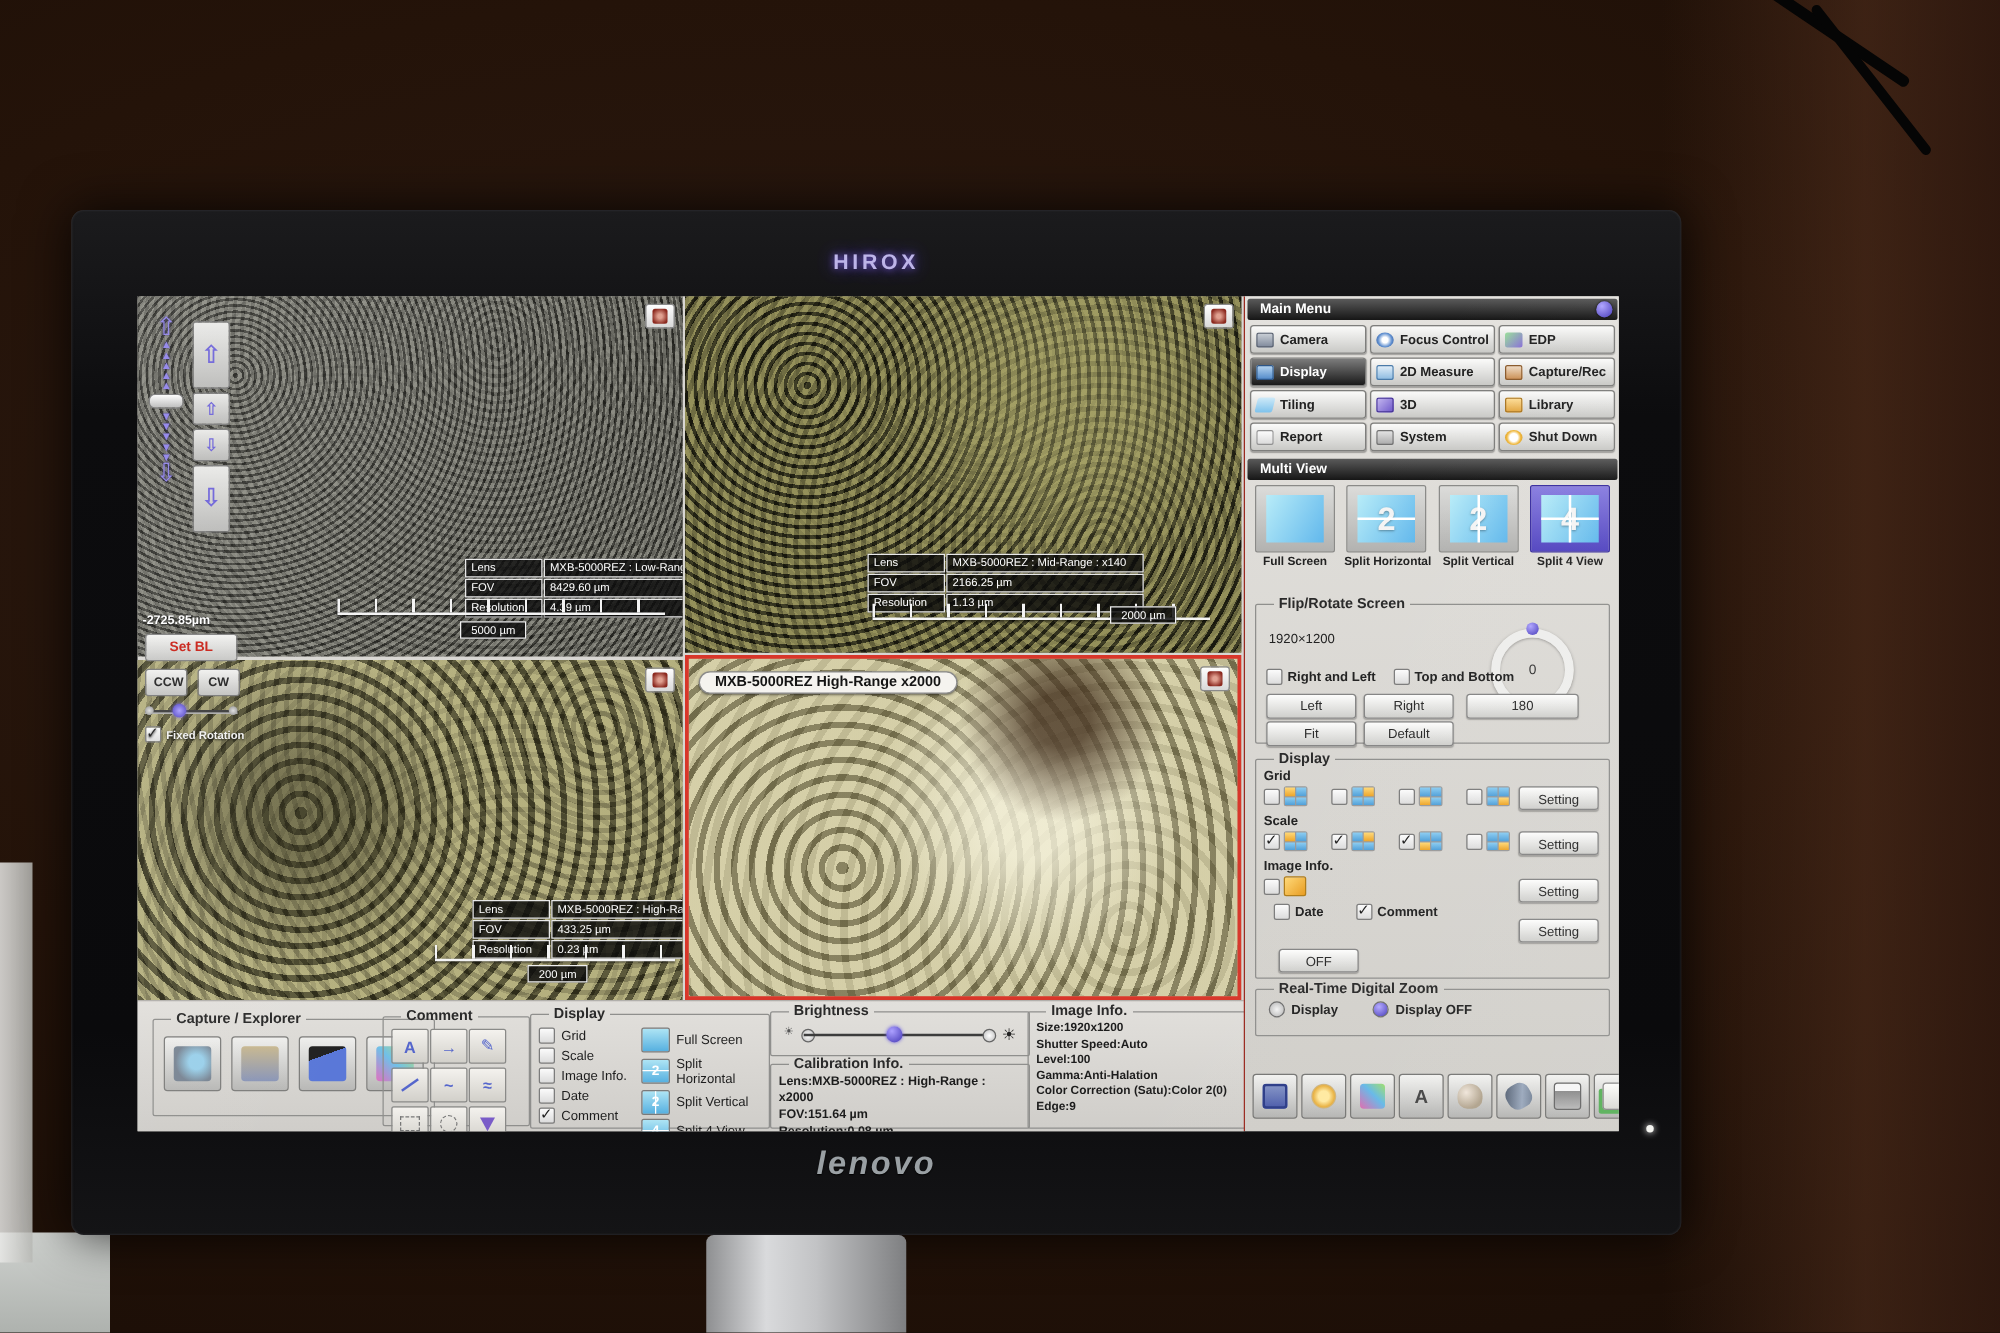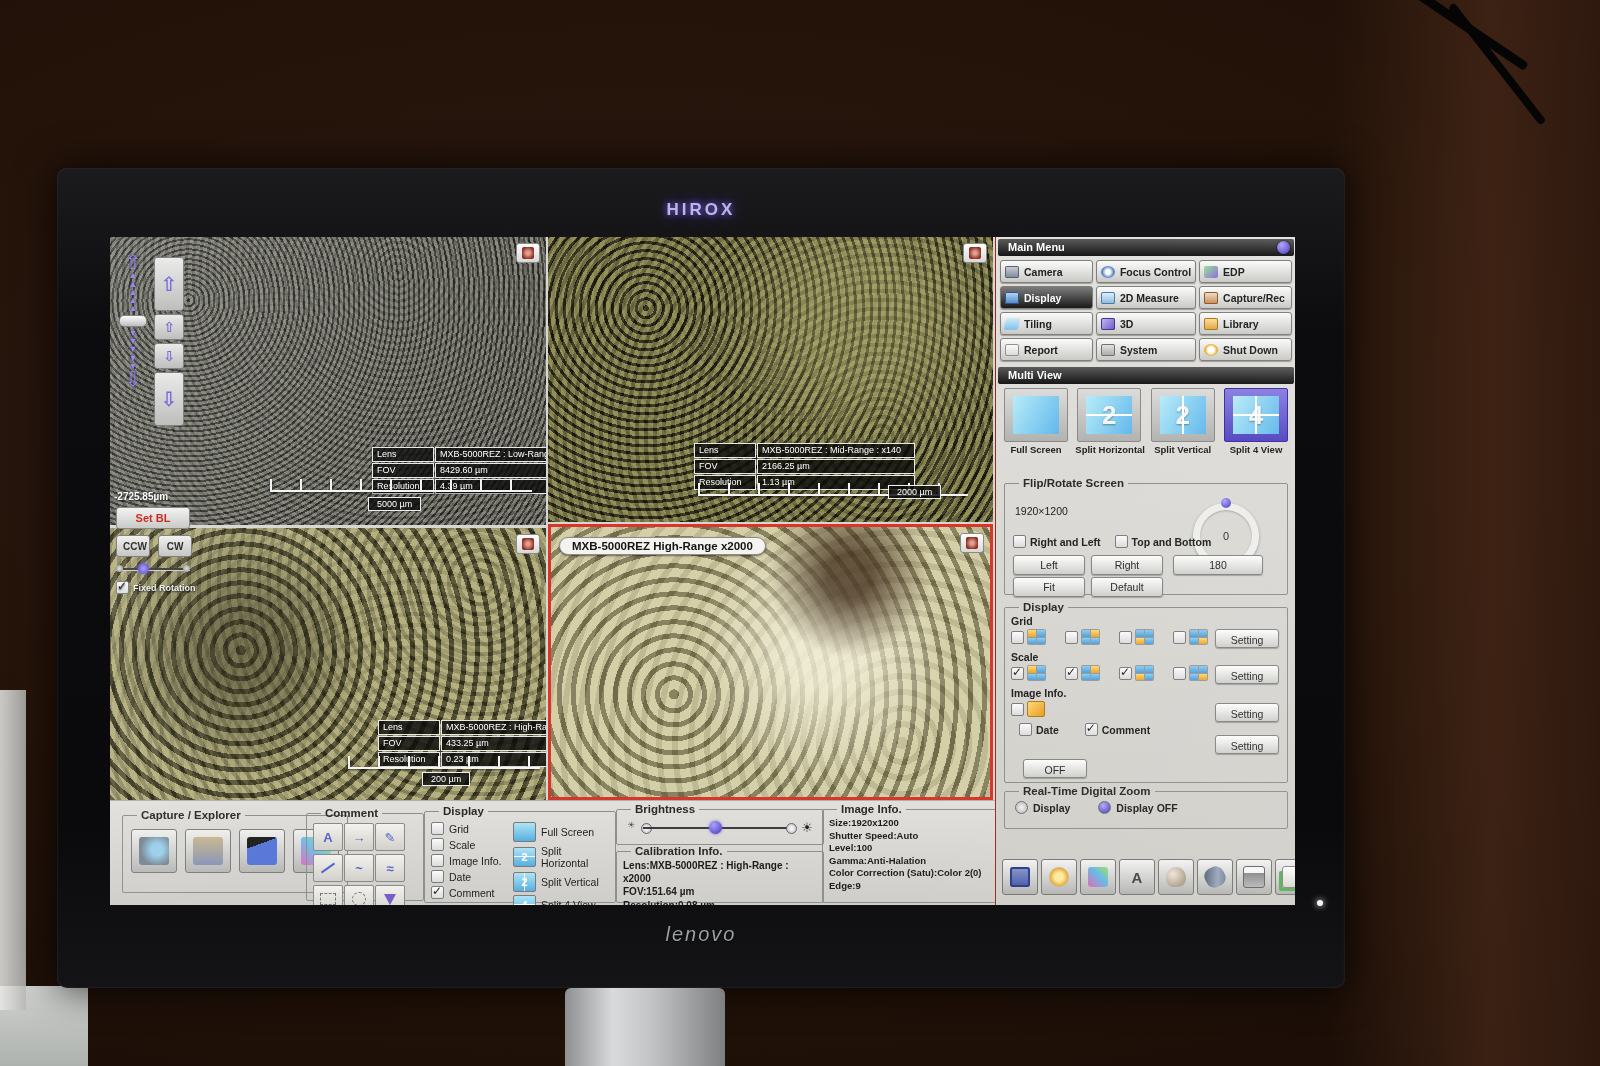--- a/index.html
+++ b/index.html
@@ -15,21 +15,21 @@
   .side-strip{position:absolute;left:0;top:690px;width:26px;height:320px;background:linear-gradient(90deg,#e8e8e6,#b9bab6);opacity:.85;}
 
   
   .monitor{position:absolute;left:57px;top:168px;width:1288px;height:820px;background:
     linear-gradient(#1b1b1d,#0c0c0e 20%,#0a0a0c 80%,#141416);border-radius:10px;
     box-shadow:0 0 40px rgba(0,0,0,.8), inset 0 0 2px #3c3c40;}
   .bezel-logo{position:absolute;top:32px;left:50%;transform:translateX(-50%);
     color:#cfc6ff;font-weight:bold;font-size:17px;letter-spacing:3px;
     text-shadow:0 0 6px #7a5fe0,0 0 14px #5a3fd0;opacity:.9;}
   .brand{position:absolute;bottom:42px;left:50%;transform:translateX(-50%);
-    color:#9aa0a4;font-weight:normal;font-style:italic;font-size:20px;letter-spacing:2px;
+    color:#9aa0a4;font-weight:bold;font-style:italic;font-size:26px;letter-spacing:2px;
     text-shadow:0 1px 1px #000;}
   .power-led{position:absolute;right:22px;bottom:82px;width:6px;height:6px;border-radius:50%;
     background:#f4f4f0;box-shadow:0 0 6px #fff;}
   .stand{position:absolute;left:565px;top:988px;width:160px;height:78px;
     background:linear-gradient(90deg,#8e8f91,#d9dadc 30%,#c2c3c5 55%,#7e7f81);border-radius:6px 6px 0 0;}
 
   
   .screen{position:absolute;left:53px;top:69px;width:1185px;height:668px;background:#d8d6d2;overflow:hidden;}
   .glare{position:absolute;inset:0;pointer-events:none;
     background:linear-gradient(115deg,rgba(255,255,255,.10) 0%,rgba(255,255,255,0) 30%,rgba(255,255,255,0) 70%,rgba(255,255,255,.06) 100%);}

